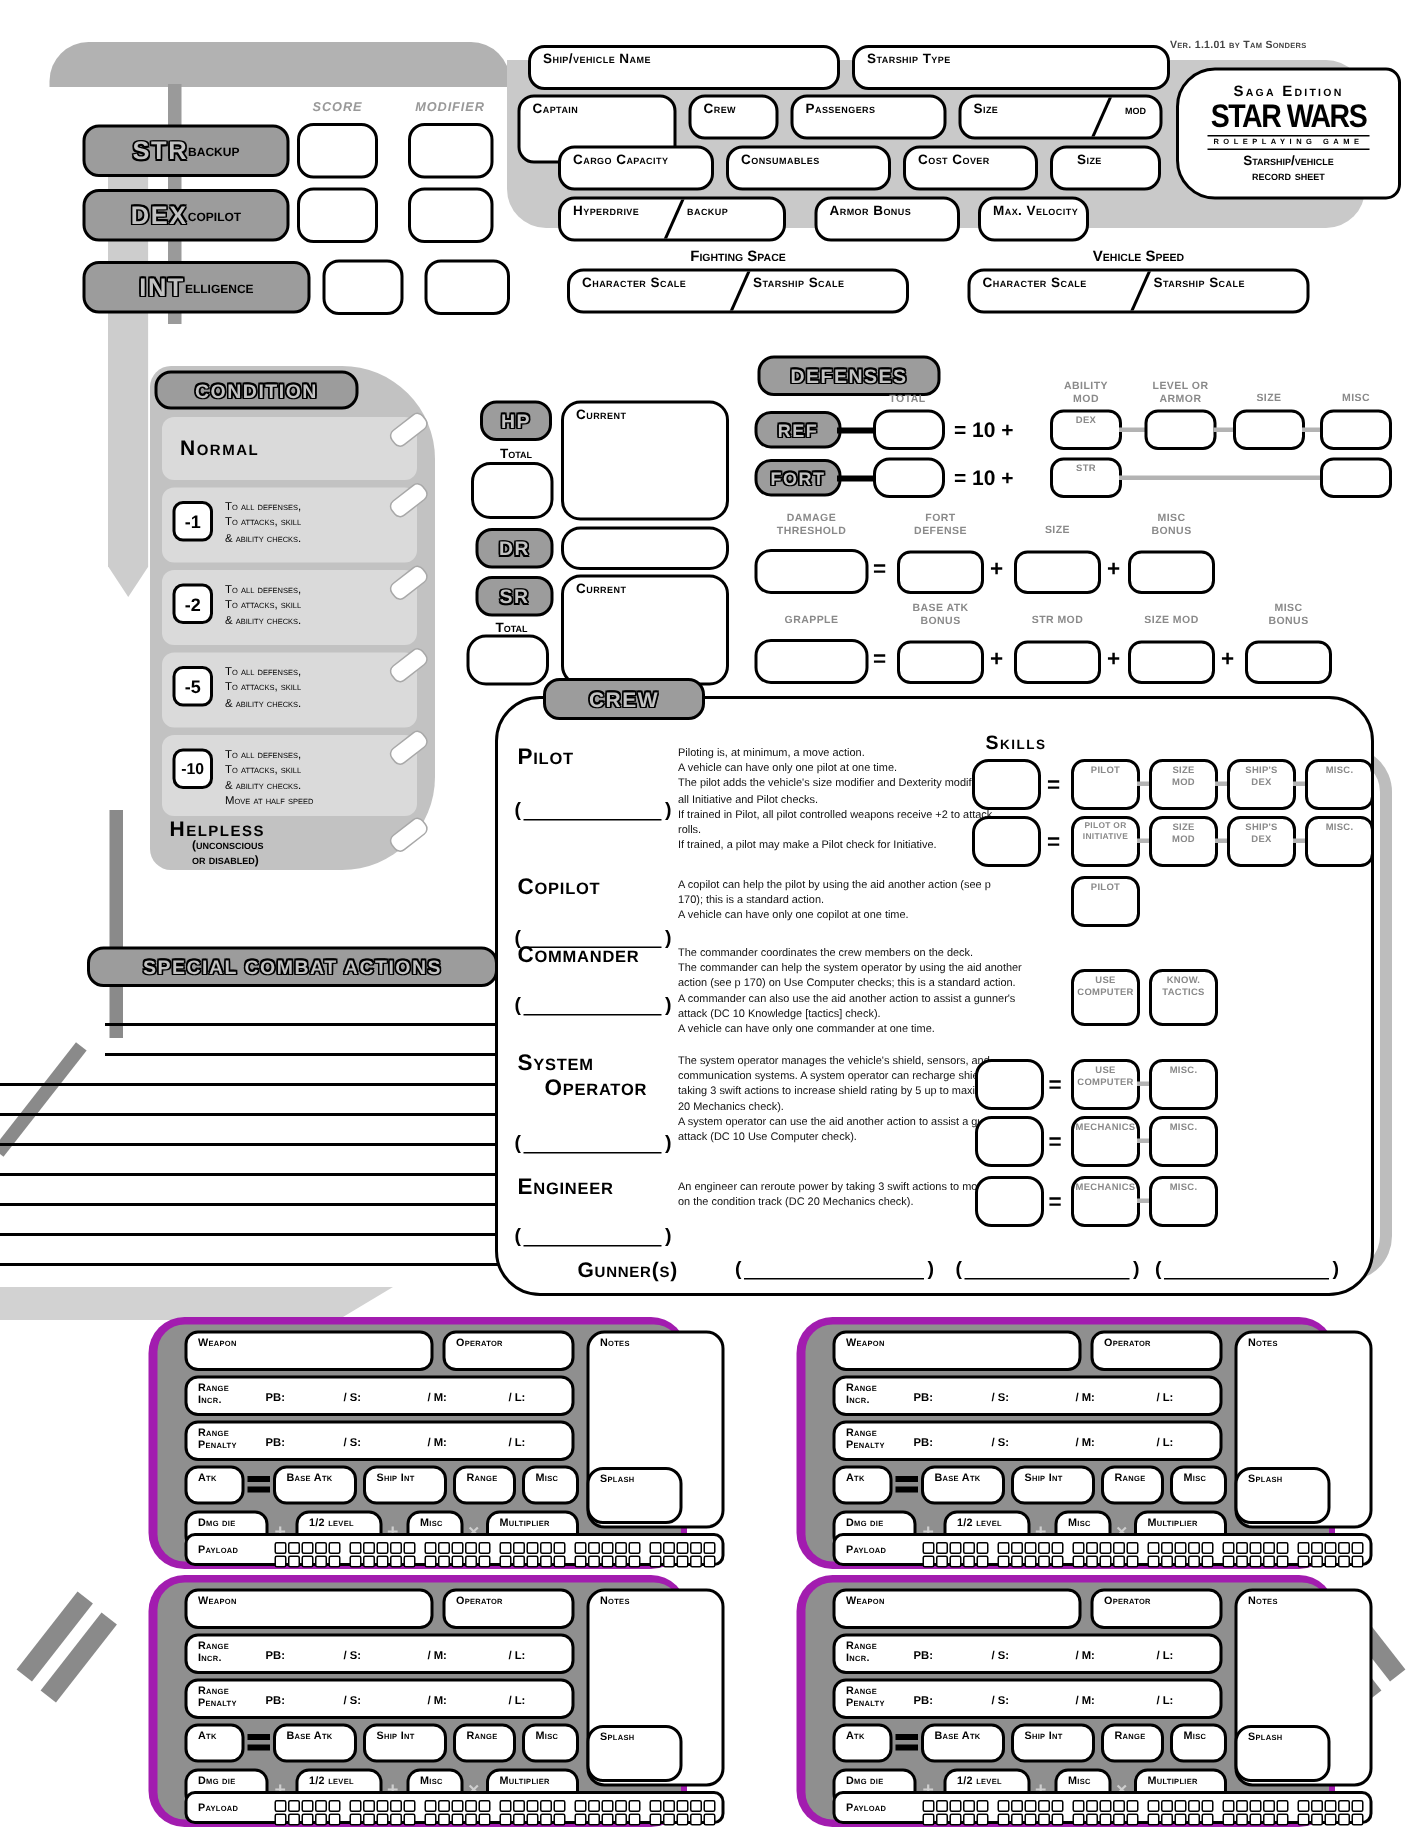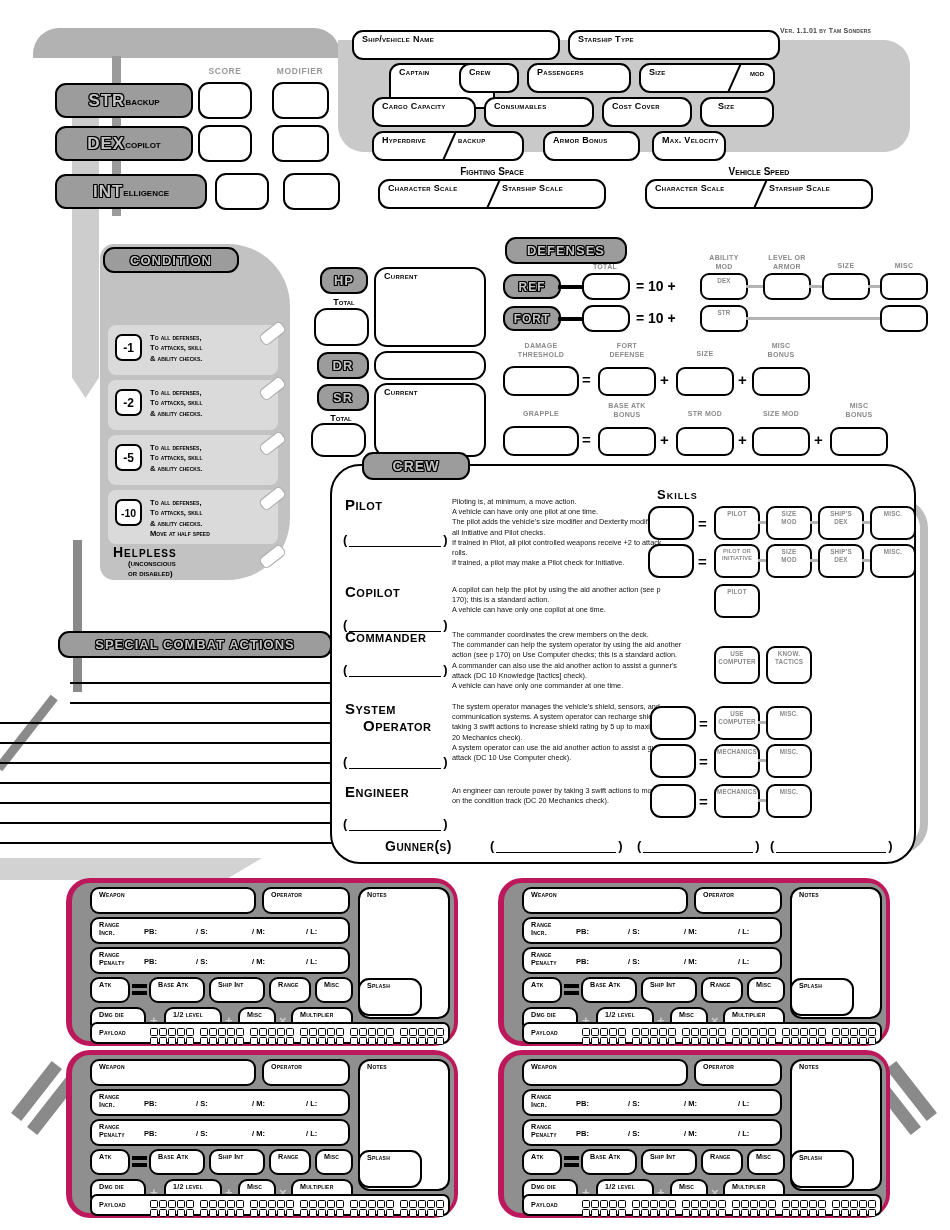--- a/index.html
+++ b/index.html
@@ -41,52 +41,52 @@
   .conn { position:absolute; background:#b3b3b3; height:3px; }
   .connb { position:absolute; background:#000; height:4px; }
 
   
   .cond-panel { position:absolute; left:100px; top:244px; width:190px; height:336px;
                 background:#c2c2c2; border-radius:14px 62px 62px 14px; }
   .cond-row { position:absolute; left:8px; width:170px; background:#dadada; border-radius:8px; }
   .cond-badge { position:absolute; left:7px; top:9px; width:27px; height:27px; background:#fff;
                 border:2px solid #000; border-radius:7px; display:flex; align-items:center; justify-content:center;
                 font-weight:bold; font-size:12px; }
-  .cond-text { position:absolute; left:42px; top:8px; font-size:7.6px; font-weight:bold;
+  .cond-text { position:absolute; left:42px; top:8px; font-size:7.6px; font-weight:normal;
                font-variant:small-caps; line-height:1.35; white-space:pre-line; }
   .cond-tab { position:absolute; right:-8px; top:2px; width:27px; height:13px; background:#fff;
               border:1px solid #a8a8a8; border-radius:5px; transform:rotate(-38deg); }
 
   
   .crew-box { position:absolute; left:330px; top:464px; width:586px; height:400px;
               background:#fff; border:2.5px solid #000; border-radius:30px; }
   .role { position:absolute; font-size:15px; font-weight:bold; font-variant:small-caps; letter-spacing:.5px; }
   .desc { position:absolute; font-size:7.3px; line-height:1.4; color:#111; white-space:pre-line; }
   .blank { position:absolute; font-size:13px; font-weight:bold; display:flex; align-items:flex-end; }
   .blank .ul { display:inline-block; border-bottom:1.5px solid #000; height:13px; margin:0 2px; }
 
   
   .line { position:absolute; height:1.6px; background:#000; }
 
   
   .weapon-slot { position:absolute; width:392px; height:168px; }
-  .wb-outer { position:absolute; inset:0; background:#be185d; border-radius:24px; }
+  .wb-outer { position:absolute; inset:0; background:#a21caf; border-radius:24px;margin-left:33px; }
   .wb-inner { position:absolute; left:6px; top:5px; right:4px; bottom:5px; background:#8f8f8f; border-radius:18px; }
   .wbox { position:absolute; background:#fff; border:2px solid #000; border-radius:9px; }
   .wlabel { position:absolute; top:2px; left:7px; font-size:7.2px; font-weight:bold; font-variant:small-caps;
             letter-spacing:.2px; line-height:1.15; white-space:pre-line; }
   .rseg { position:absolute; top:8px; font-size:7.5px; font-weight:bold; font-variant:small-caps; }
   .wop { position:absolute; color:#cfcfcf; font-weight:900; font-size:13px; }
   .weq { position:absolute; width:15px; height:11px; border-top:4px solid #000; border-bottom:4px solid #000; }
   .prow { display:flex; gap:6px; margin-top:1.5px; }
   .pgrp { display:flex; gap:1px; }
   .pbox { width:8px; height:8px; background:#fff; border:1px solid #000; border-radius:1.5px; }
   .payload-grid { position:absolute; left:58px; top:2px; }
 
-  .htext { color:#999; font-weight:bold; font-size:8.5px; text-transform:uppercase; letter-spacing:.6px; text-align:center; }
+  .htext { color:#999; font-weight:bold; font-size:8.5px; text-transform:uppercase; letter-spacing:.6px; text-align:center;font-style:italic; }
 </style>
 </head>
 <body>
 
 <div class="sheet">
 
   <div class="deco" style="left:33px; top:28px; width:307px; height:30px; background:#b2b2b2; border-radius:26px 26px 0 0;"></div>
   <div class="deco" style="left:338px; top:40px; width:572px; height:112px; background:#c9c9c9; border-radius:0 26px 26px 26px;"></div>
   <div class="deco" style="left:72px; top:106px; width:27px; height:292px; background:#cdcdcd; clip-path:polygon(0 0,100% 0,100% 93%,50% 100%,0 93%);"></div>
   <div class="deco" style="left:112px; top:56px; width:9px; height:160px; background:#9a9a9a;"></div>
@@ -123,21 +123,21 @@
   <div class="fbox" style="left:215px; top:173px; width:54px; height:37px;"></div>
   <div class="fbox" style="left:283px; top:173px; width:57px; height:37px;"></div>
 
   <div class="fbox" style="left:568px; top:30px; width:212px; height:30px;">
     <span class="flabel">Starship Type</span>
   </div>
   <div class="fbox" style="left:352px; top:30px; width:208px; height:30px;">
     <span class="flabel">Ship/vehicle Name</span>
   </div>
 
-  <div class="fbox" style="left:345px; top:63px; width:106px; height:46px;margin-left:44px;">
+  <div class="fbox" style="left:345px; top:63px; width:106px; height:46px;">
     <span class="flabel">Captain</span>
   </div>
   <div class="fbox" style="left:459px; top:63px; width:60px; height:30px;">
     <span class="flabel">Crew</span>
   </div>
   <div class="fbox" style="left:527px; top:63px; width:104px; height:30px;">
     <span class="flabel">Passengers</span>
   </div>
   <div class="fbox" style="left:639px; top:63px; width:136px; height:30px; overflow:hidden;">
     <span class="flabel">Size</span>
@@ -177,22 +177,33 @@
     <div class="slash" style="left:112px; top:-4px; height:36px;"></div>
   </div>
   <div class="abs sc" style="left:645px; top:166px; width:228px; text-align:center; font-size:10px; font-weight:bold;">Vehicle Speed</div>
   <div class="fbox" style="left:645px; top:179px; width:228px; height:30px; overflow:hidden;">
     <span class="flabel">Character Scale</span>
     <span class="flabel" style="left:122px;">Starship Scale</span>
     <div class="slash" style="left:112px; top:-4px; height:36px;"></div>
   </div>
 
   <div class="abs sc" style="left:780px; top:27px; width:156px; font-size:7px; font-weight:bold; color:#444; letter-spacing:.2px;">Ver. 1.1.01 by Tam Sonders</div>
+  <div class="abs" style="left:784px; top:45px; width:150px; height:88px; border:2px solid #000; border-radius:26px 10px 10px 26px; display:flex; flex-direction:column; align-items:center; justify-content:center; gap:2px; background:#fff;">
+    <div class="sc" style="font-size:10px; font-weight:bold; letter-spacing:1.5px;">Saga Edition</div>
+    <div style="font-size:19px; font-weight:900; letter-spacing:-1px; transform:scaleY(1.15); line-height:1;">STAR WARS</div>
+    <div style="font-size:5px; font-weight:bold; letter-spacing:3px; text-transform:uppercase; border-top:1px solid #000; border-bottom:1px solid #000; padding:1px 4px;">Roleplaying Game</div>
+    <div class="sc" style="font-size:9px; font-weight:bold; line-height:1.2; text-align:center;">Starship/vehicle</div>
+    <div class="sc" style="font-size:9px; font-weight:bold; line-height:1; text-align:center; margin-top:-2px;">record sheet</div>
+  </div>
 
   <div class="cond-panel">
+    <div class="cond-row" style="top:34px; height:42px;">
+      <div class="sc" style="position:absolute; left:12px; top:12px; font-size:14px; font-weight:bold; letter-spacing:1px;">Normal</div>
+      <div class="cond-tab"></div>
+    </div>
     <div class="cond-row" style="top:81px; height:50px;">
       <div class="cond-badge">-1</div>
       <div class="cond-text">To all defenses,
 To attacks, skill
 &amp; ability checks.</div>
       <div class="cond-tab"></div>
     </div>
     <div class="cond-row" style="top:136px; height:50px;">
       <div class="cond-badge">-2</div>
       <div class="cond-text">To all defenses,

